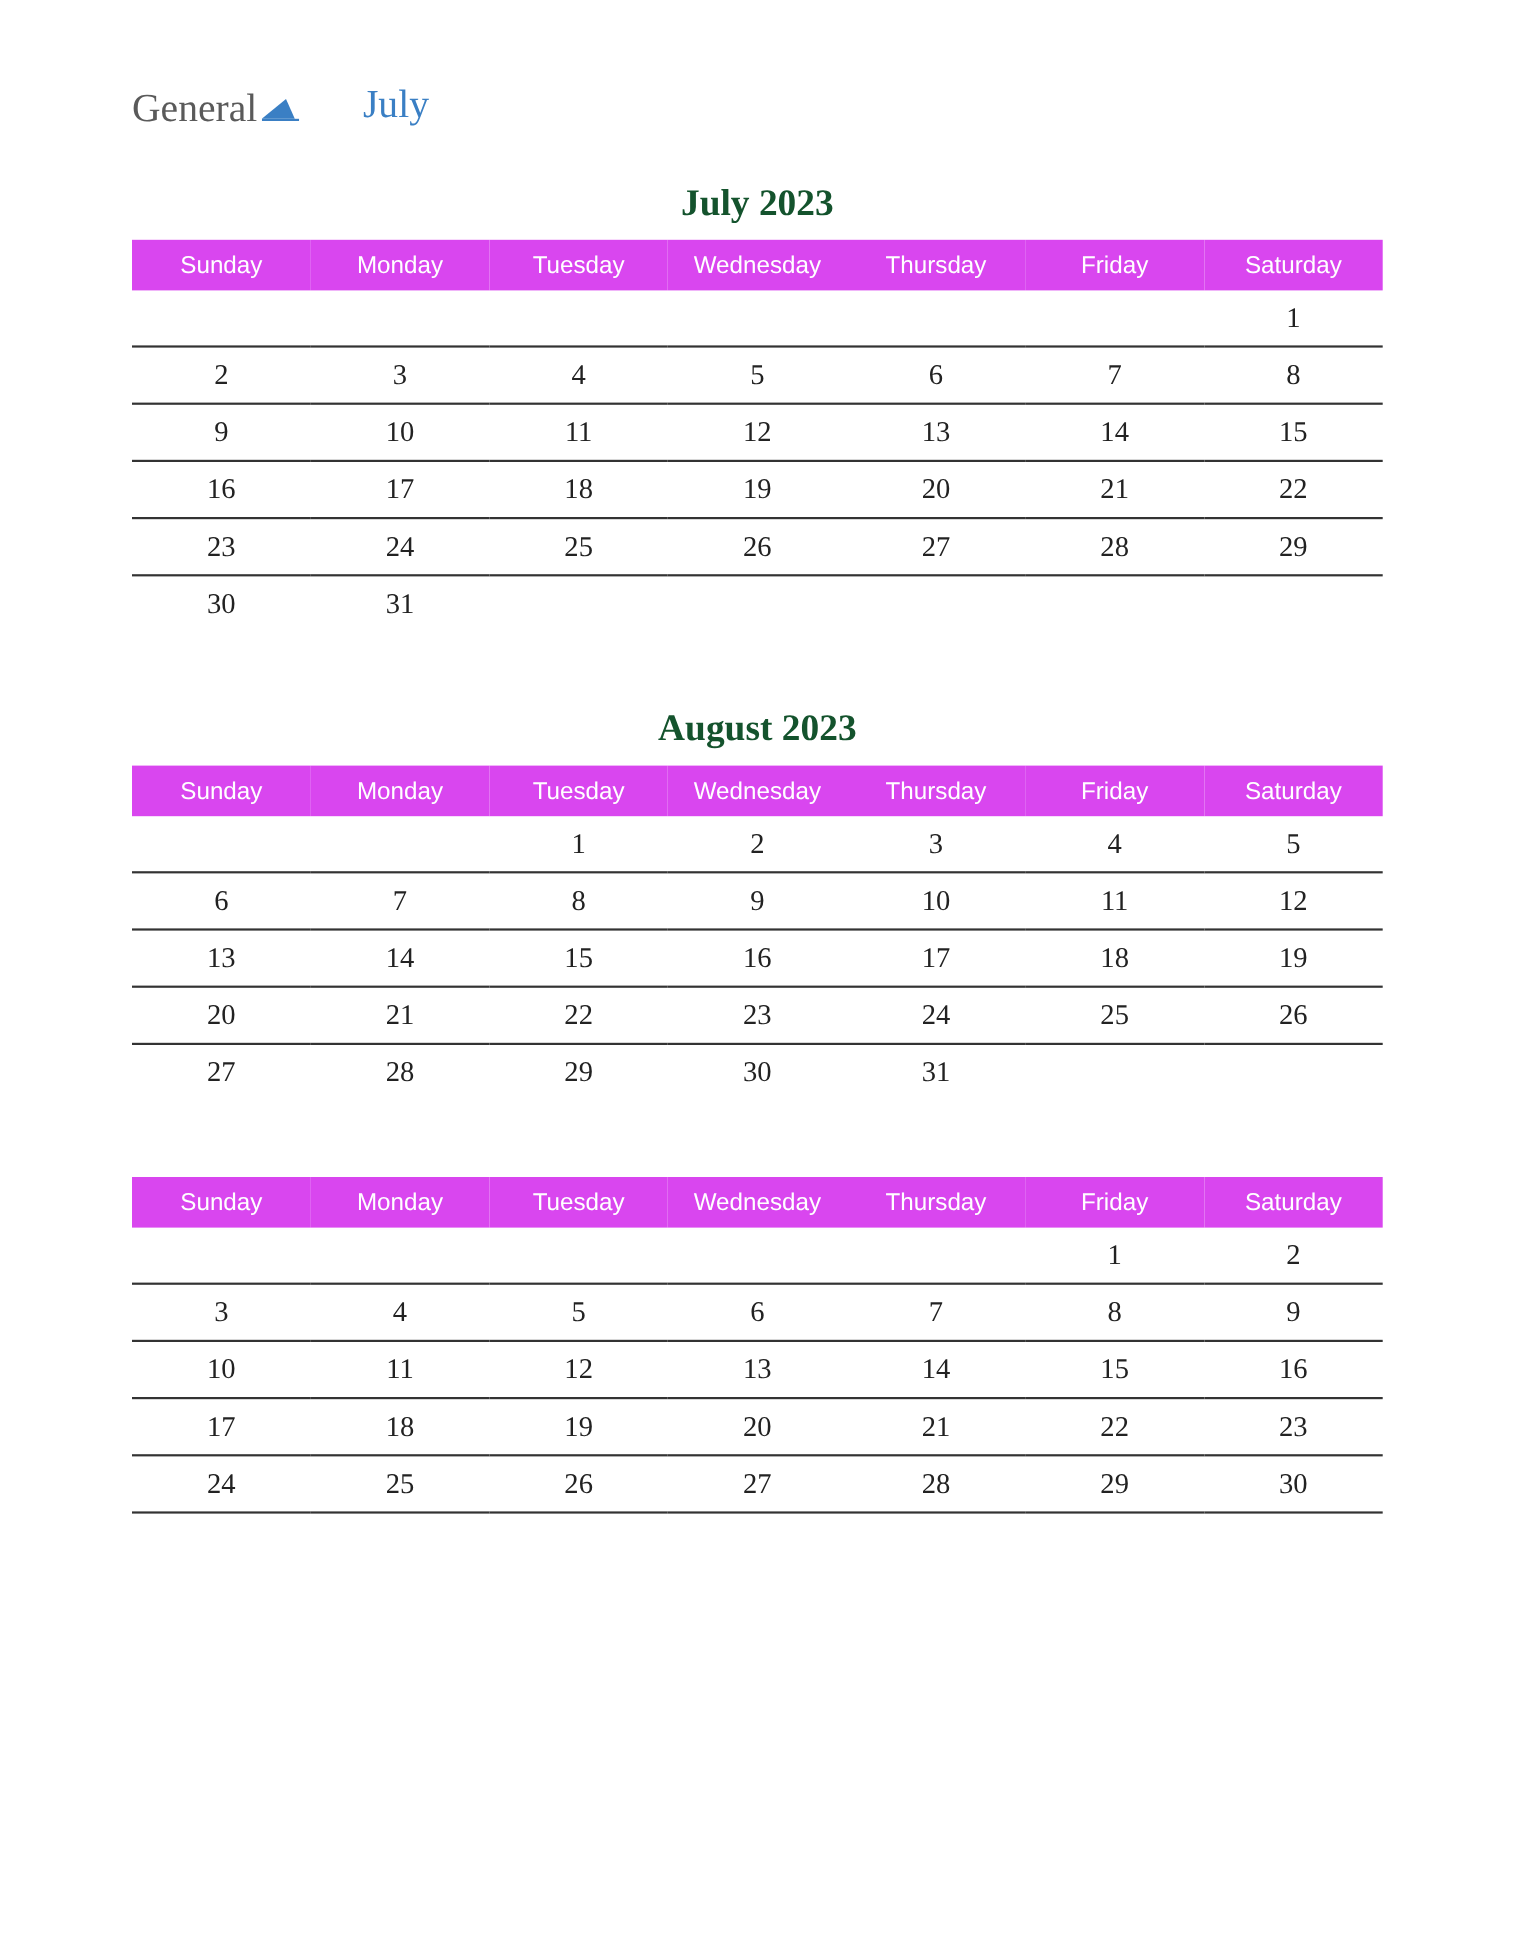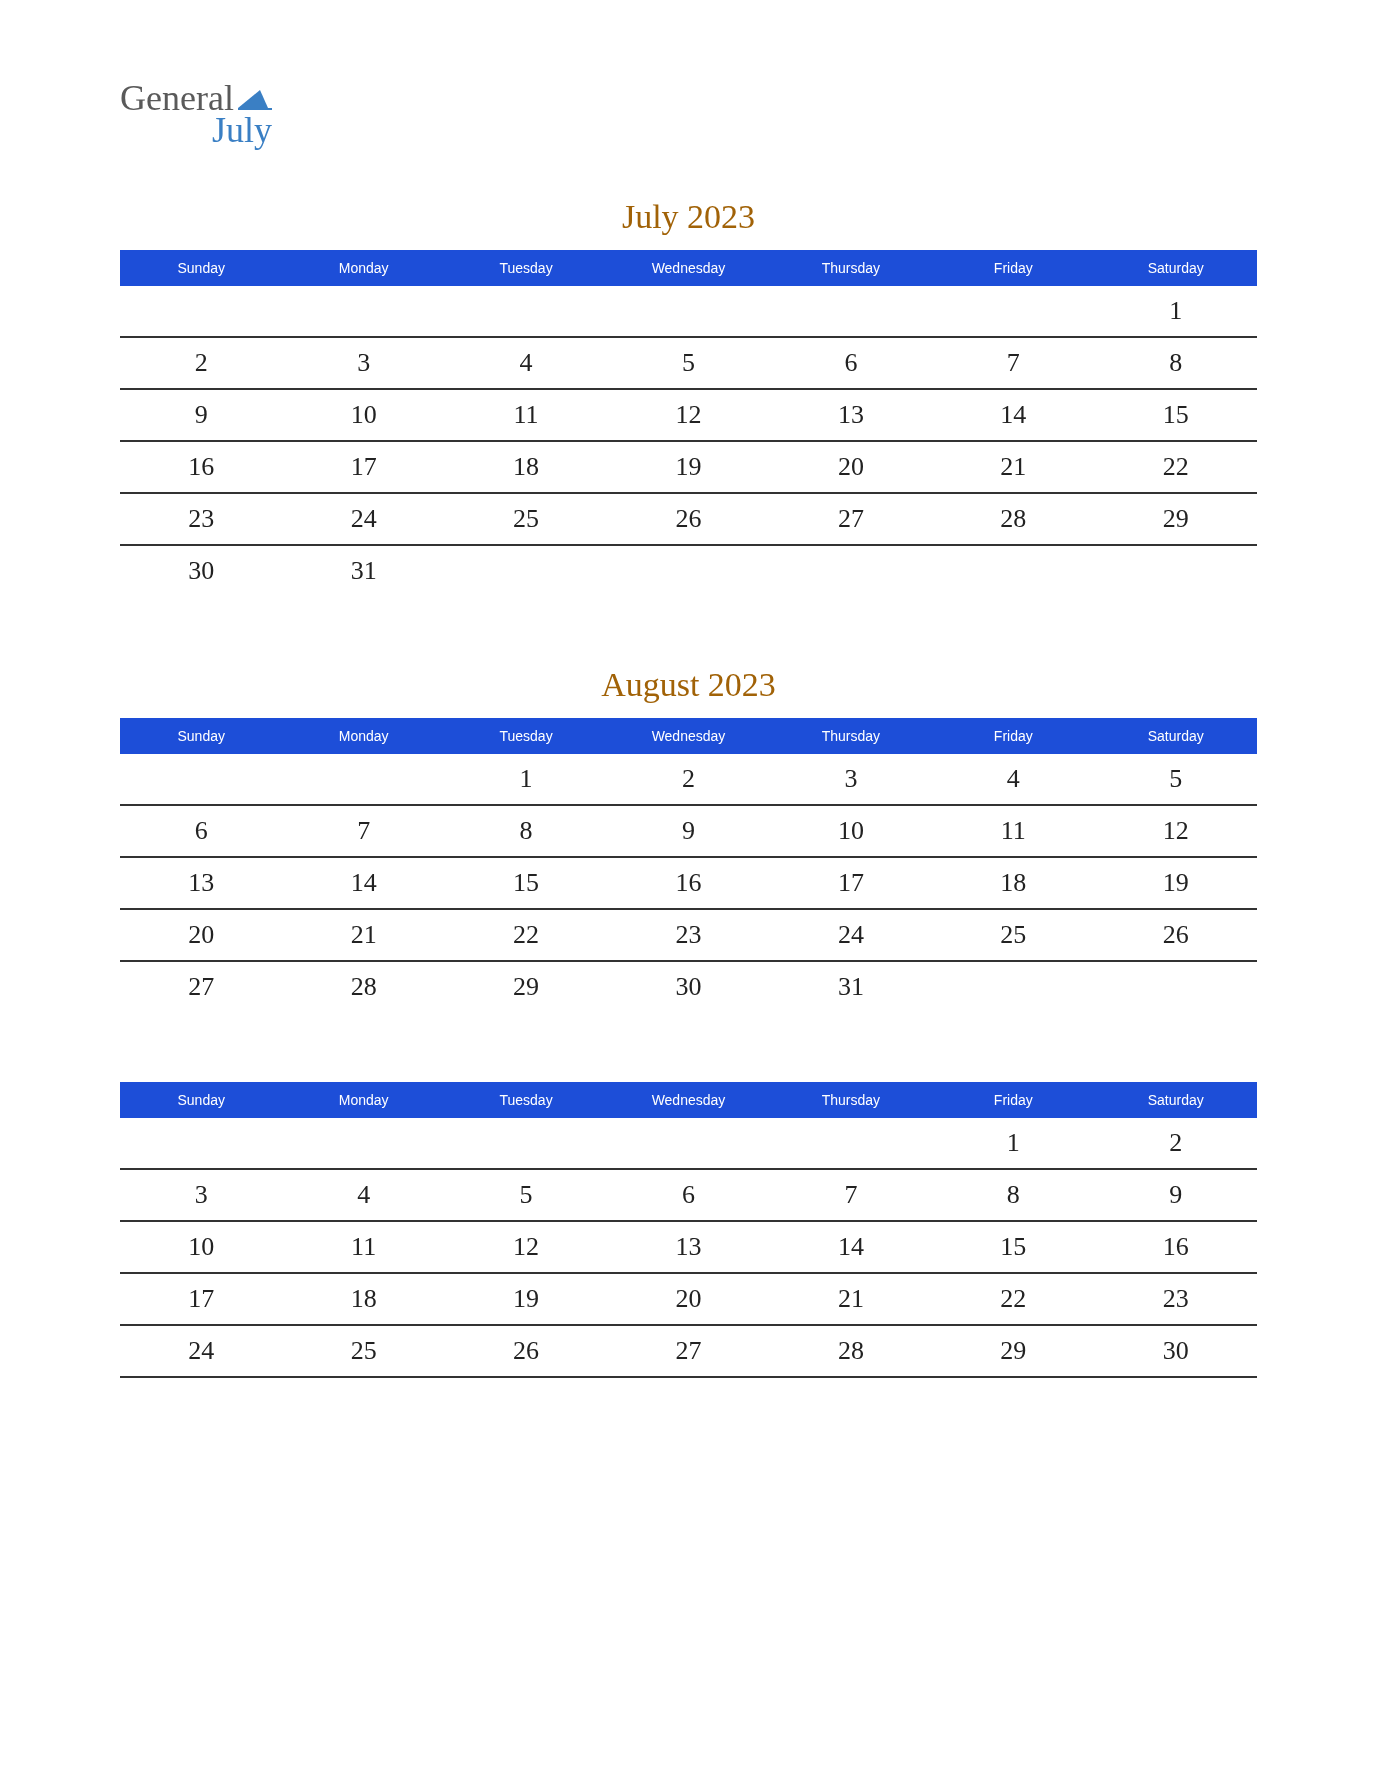--- a/index.html
+++ b/index.html
@@ -11,21 +11,21 @@
   color: #222;
 }
 .header-row {
   display: flex;
   justify-content: space-between;
   align-items: center;
   margin-bottom: 50px;
 }
 .logo {
   display: flex;
-  flex-direction: column;
+  flex-direction: row;
   line-height: 1;
 }
 .logo-top {
   display: flex;
   align-items: baseline;
 }
 .logo-general {
   font-family: Georgia, serif;
   font-size: 36px;
   color: #5a5a5a;
@@ -48,35 +48,35 @@
   font-family: Arial, Helvetica, sans-serif;
   font-size: 70px;
   font-weight: 700;
   color: #3a7fc4;
 }
 .month-block { margin-bottom: 70px; }
 .month-title {
   text-align: center;
   font-family: Georgia, serif;
   font-size: 34px;
-  font-weight: 400;
-  color: #a16207;
+  font-weight: 700;
+  color: #14532d;
   margin-bottom: 14px;
 }
 table.cal {
   width: 100%;
   border-collapse: collapse;
   table-layout: fixed;
 }
 table.cal thead th {
-  background: #1d4ed8;
+  background: #d946ef;
   color: #fff;
   font-family: Arial, Helvetica, sans-serif;
   font-weight: 400;
-  font-size: 14px;
+  font-size: 22px;
   padding: 10px 0;
   text-align: center;
 }
 table.cal tbody td {
   font-family: Georgia, serif;
   font-size: 26px;
   text-align: center;
   padding: 10px 0;
   color: #222;
 }

